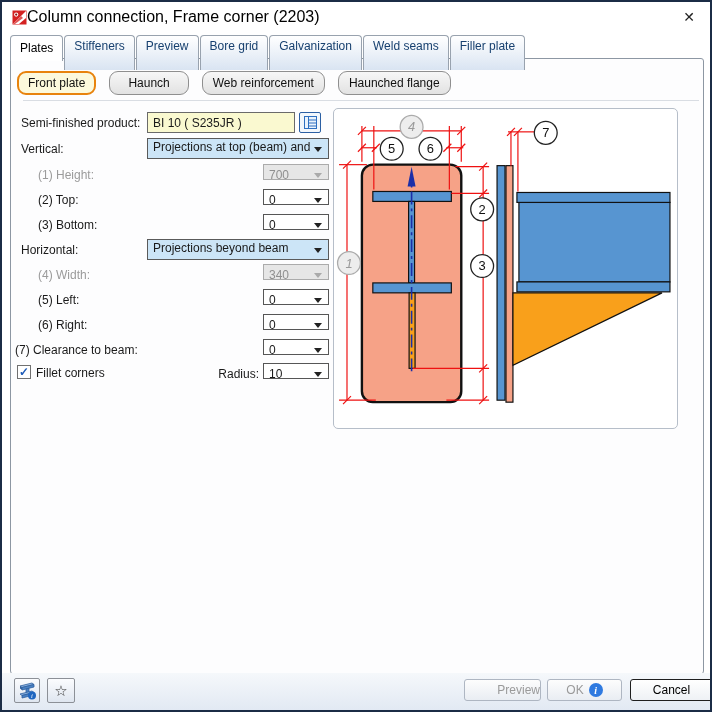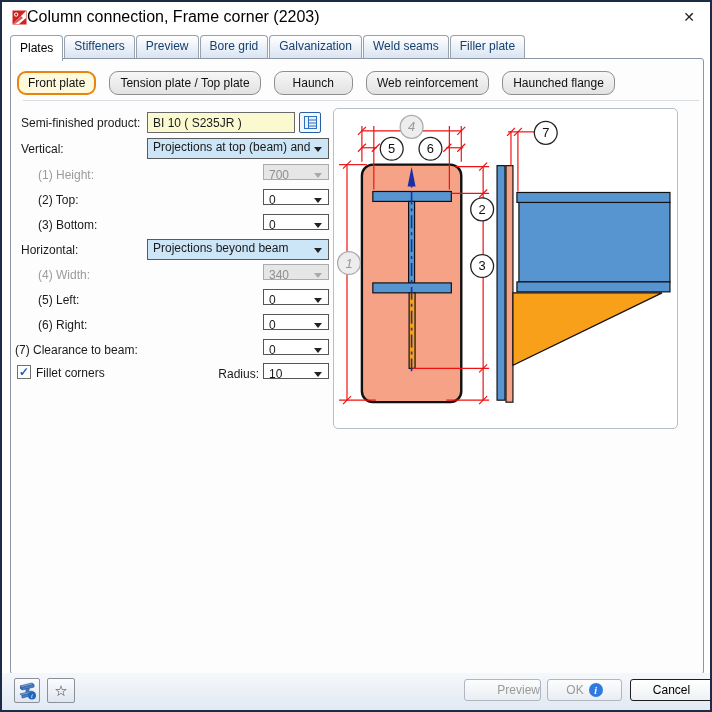--- a/index.html
+++ b/index.html
@@ -14,21 +14,21 @@
     background: #fff; display: flex; align-items: center; }
   .app-icon { width: 15px; height: 15px; margin-left: 10px; }
   .title-text { margin-left: 0; font-size: 16px; color: #000000; }
   .close-btn { position: absolute; right: 12px; top: 6px; width: 18px; height: 18px;
     display: flex; align-items: center; justify-content: center;
     font-size: 14px; color: #222; cursor: default; }
   
   .tabs { position: absolute; left: 8px; top: 33px; display: flex; height: 24px; z-index: 4; }
   .tab { padding: 3px 9px 4px; border: 1px solid #98a2ae; border-bottom: none;
     border-radius: 4px 4px 0 0; background: linear-gradient(#ffffff, #d9e4f2);
-    color: #17406f; margin-right: 1px; height: 23px; }
+    color: #17406f; margin-right: 1px; height: 35px; }
   .tab.active { background: #ffffff; color: #000; height: 26px; padding-top: 5px;
     position: relative; margin-bottom: -1px; z-index: 5; }
   
   .tabpage { position: absolute; left: 8px; top: 56px; width: 694px; height: 617px;
     background: #fdfdfe; border: 1px solid #8d97a3; border-radius: 0 3px 4px 4px; }
   
   .subbtns { position: absolute; left: 6px; top: 12px; display: flex; gap: 13px; }
   .subbtn { border: 1px solid #8f8f8f; border-radius: 9px;
     background: linear-gradient(#f7f7f7, #e2e2e2); padding: 4px 10px; color: #111; }
   .subbtn.haunch { padding: 4px 18px; }
@@ -101,21 +101,20 @@
     <div class="tab">Bore grid</div>
     <div class="tab">Galvanization</div>
     <div class="tab">Weld seams</div>
     <div class="tab">Filler plate</div>
   </div>
 
   <div class="tabpage">
 
     <div class="subbtns">
       <div class="subbtn active">Front plate</div>
-      <div class="subbtn">Tension plate / Top plate</div>
       <div class="subbtn haunch">Haunch</div>
       <div class="subbtn">Web reinforcement</div>
       <div class="subbtn">Haunched flange</div>
     </div>
     <div class="group-sep"></div>
 
     <div class="flabel" style="left:10px; top:57px;">Semi-finished product:</div>
     <div class="yellow-field">BI 10  ( S235JR )</div>
     <div class="table-btn">
       <svg width="13" height="13" viewBox="0 0 13 13">

